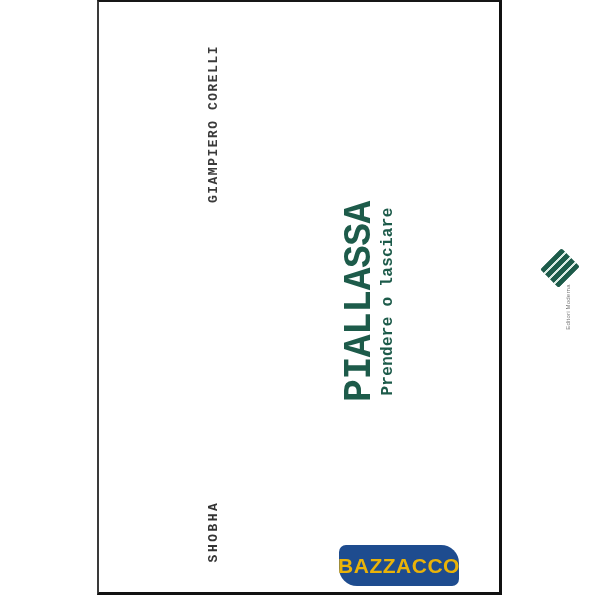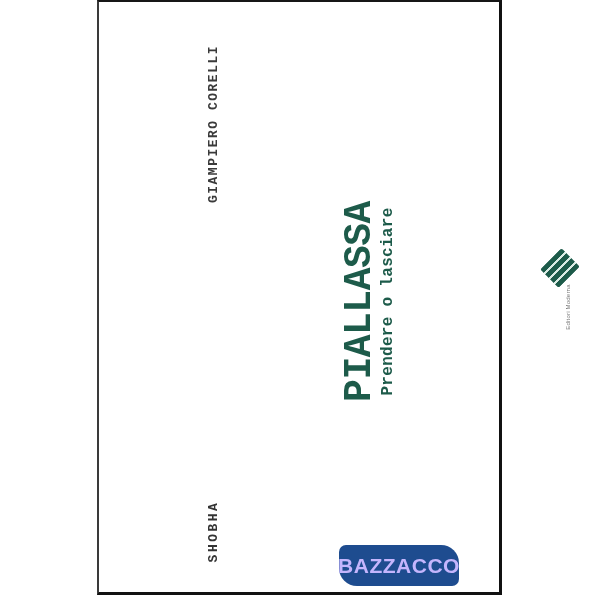--- a/index.html
+++ b/index.html
@@ -56,21 +56,21 @@
     font-family:"Liberation Sans",sans-serif;
   }
   
   .badge{
     position:absolute;left:339px;top:545px;width:120px;height:41px;
     background:#1e4c8f;
     border-radius:7px 18px 7px 18px;
     display:flex;align-items:center;justify-content:center;
   }
   .badge-label{
-    color:#c4b5fd;font-size:21px;font-weight:bold;letter-spacing:0.5px;
+    color:#eab308;font-size:21px;font-weight:bold;letter-spacing:0.5px;
     font-family:"Liberation Sans",sans-serif;
   }
 </style>
 </head>
 <body>
 
 <div class="cover">
 
   <span class="rot author">GIAMPIERO CORELLI</span>
 

